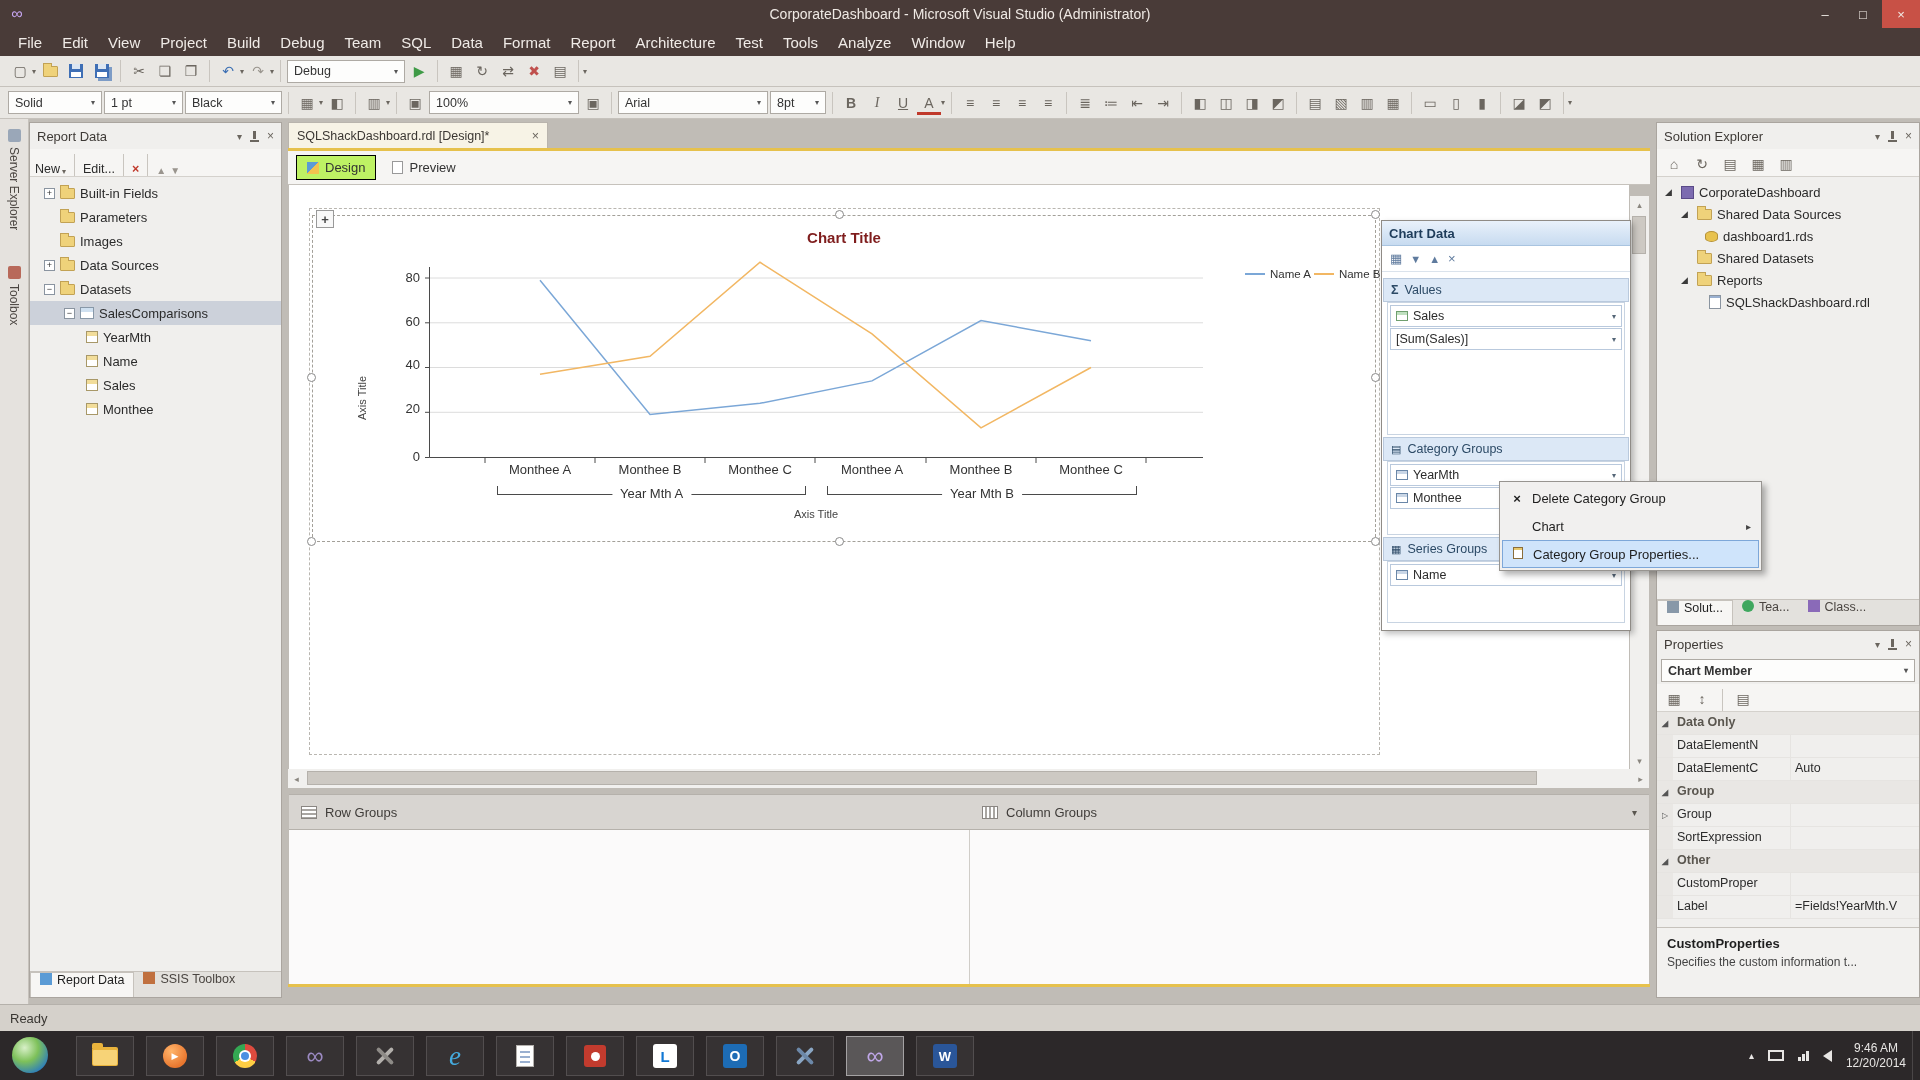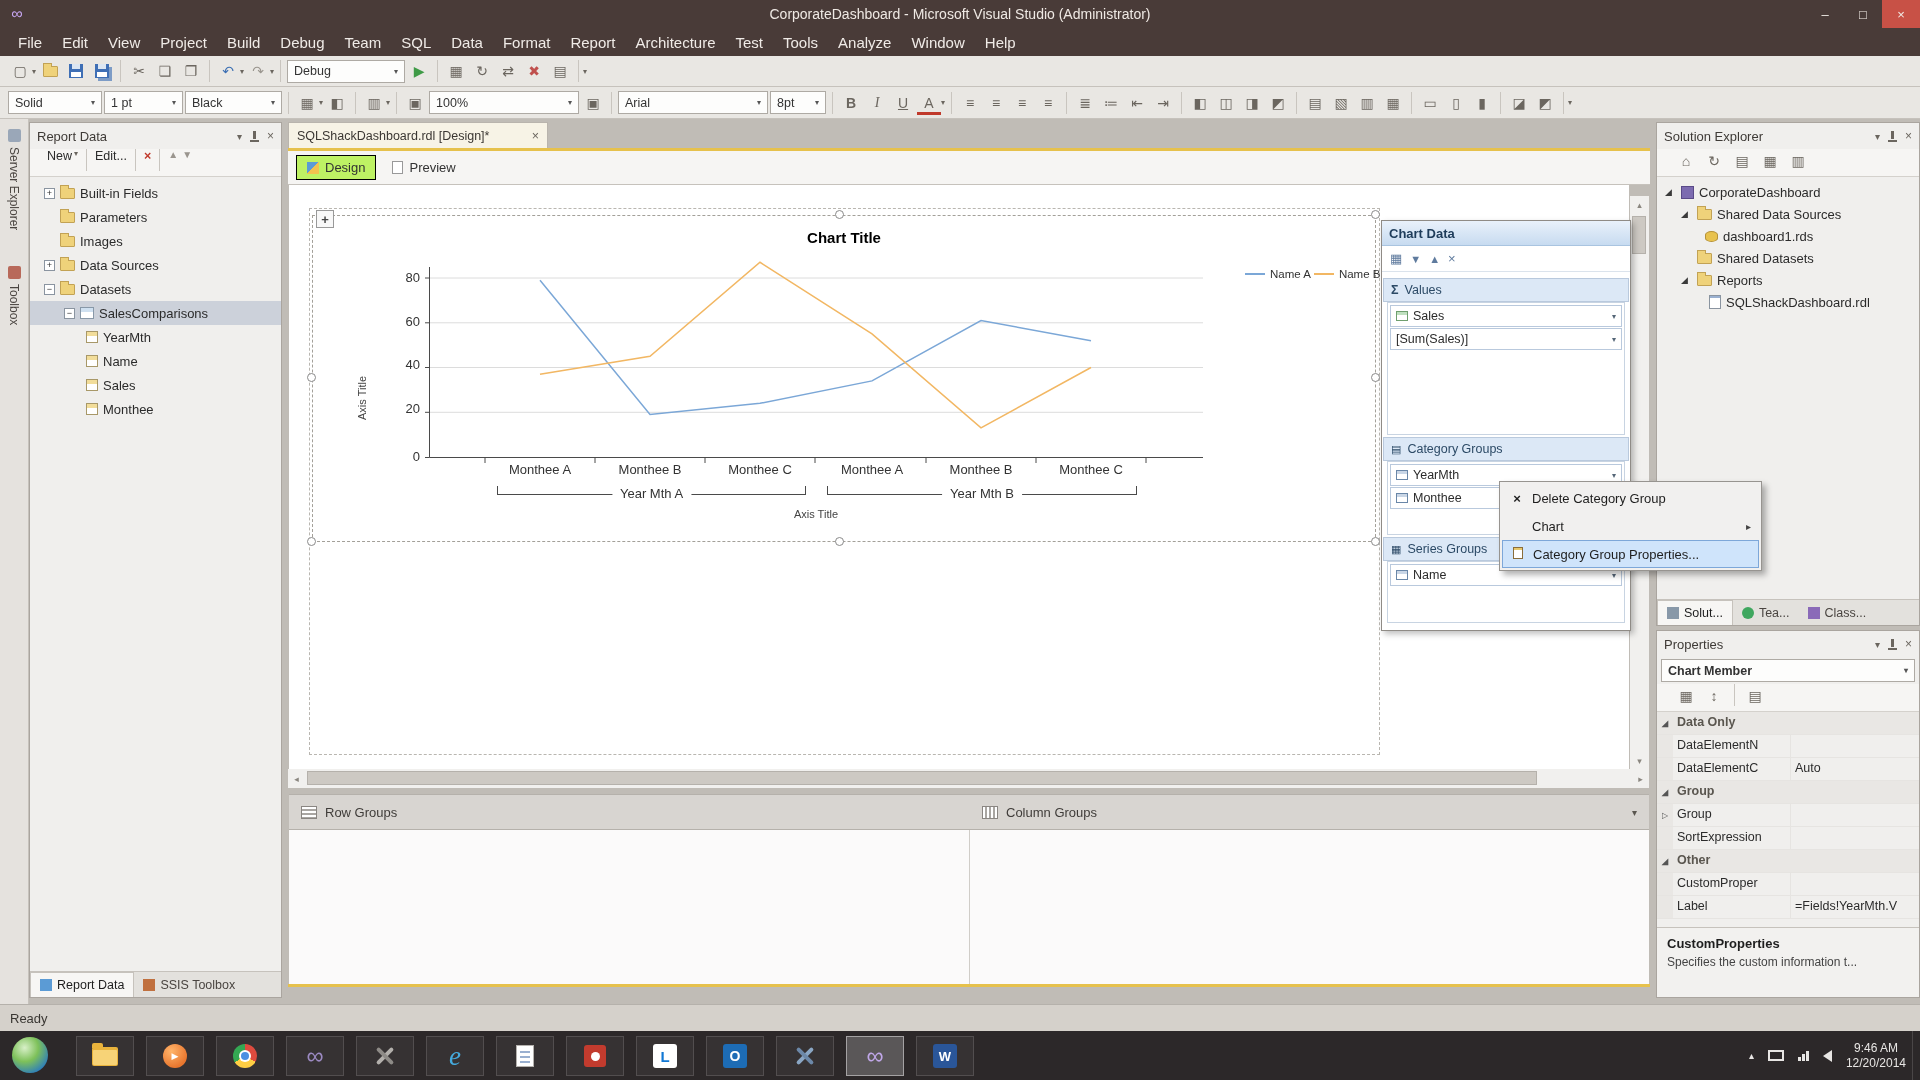--- a/index.html
+++ b/index.html
@@ -33,46 +33,46 @@
 .vtxt{writing-mode:vertical-rl;font-size:12px;margin-top:5px}
 .vic{width:13px;height:13px;background:#9aa7b8;border-radius:2px}
 .vic.tb{background:#b8695a}
 
 .panel{background:#f0efed;border:1px solid #aaa59f;display:flex;flex-direction:column;position:absolute}
 .phead{height:26px;display:flex;align-items:center;padding:0 7px;font-size:13px;color:#3e3a36;flex:none}
 .phicons{margin-left:auto;display:flex;gap:8px;align-items:center;color:#6b665f;font-size:10px}
 .pin{width:9px;height:11px;position:relative;display:inline-block}
 .pin::before{content:"";position:absolute;left:3px;top:0;width:3px;height:8px;background:#6b665f}
 .pin::after{content:"";position:absolute;left:0;bottom:0;width:9px;height:2px;background:#6b665f}
-.ptool{height:28px;border-bottom:1px solid #d4d1cc;background:#f6f5f3;display:flex;align-items:flex-start;padding:0 17px;gap:4px;flex:none;font-size:12.5px}
+.ptool{height:28px;border-bottom:1px solid #d4d1cc;background:#f6f5f3;display:flex;align-items:flex-end;padding:0 5px;gap:4px;flex:none;font-size:12.5px}
 .rowi{height:24px;display:flex;align-items:center;gap:5px;font-size:13px;padding-right:4px;white-space:nowrap}
 .lv1{padding-left:14px}.lv2{padding-left:34px}.lv3{padding-left:56px}
 .exp{width:11px;height:11px;border:1px solid #8a94a0;background:#fff;font-size:9px;line-height:9px;text-align:center;color:#333;flex:none}
 .noexp{width:11px;flex:none}
 .seltree{background:#ccd1da}
 .ctbl{width:14px;height:12px;background:linear-gradient(#cfe0f0 0 4px,#fff 4px);border:1px solid #8898a8;flex:none}
 .ffld{width:12px;height:12px;background:linear-gradient(#f2dd9a 0 4px,#fff 4px);border:1px solid #a89868;flex:none}
 .btabs{position:absolute;left:0;right:0;bottom:0;height:26px;background:#e3e1dd;border-top:1px solid #c6c2bc;display:flex;align-items:flex-end}
-.btab{height:25px;display:flex;align-items:center;gap:5px;padding:0 9px;font-size:12.5px;color:#4a4541}
+.btab{height:25px;display:flex;gap:5px;padding:0 9px;font-size:12.5px;color:#4a4541}
 .btab.act{background:#f7f6f4;border:1px solid #c6c2bc;border-bottom:none;color:#1e1e1e}
 .tabic{width:12px;height:12px;flex:none}
 
 .doctab{left:288px;top:122px;width:260px;height:26px;background:#f7f3e6;border:1px solid #b9b4ad;border-bottom:none;display:flex;align-items:center;padding:0 8px;font-size:12.5px;color:#3b3733;gap:10px}
 .goldline{left:288px;top:148px;width:1362px;height:3px;background:#e6c14c}
 .designbar{left:288px;top:151px;width:1362px;height:34px;background:#f6f5f3;border-bottom:1px solid #c6c2bc;display:flex;align-items:center;gap:6px;padding-left:8px}
 .dtab{height:25px;display:flex;align-items:center;gap:6px;padding:0 10px;font-size:13px;color:#333}
 .dtab.sel{background:#bef264;border:1px solid #000000}
 .dsgic{width:12px;height:12px;background:linear-gradient(135deg,#5b9bd5 50%,#f2c24e 50%);flex:none}
 .prvic{width:11px;height:13px;background:#fff;border:1px solid #999;flex:none}
 .canvas{left:289px;top:185px;width:1340px;height:584px;background:#fff}
 .pageoutline{left:309px;top:208px;width:1071px;height:547px;border:1px dashed #b9b6b0}
 .chartobj{left:312px;top:215px;width:1064px;height:327px;border:1px dashed #a3a099;background:#fff}
 .hdl{position:absolute;width:9px;height:9px;border:1px solid #8a8a8a;background:#fff;border-radius:50%}
 .crosshair{left:316px;top:210px;width:18px;height:18px;border:1px solid #999;background:#f8f8f8;display:flex;align-items:center;justify-content:center;font-weight:bold;color:#444;font-size:13px}
-.ctitle{left:312px;top:229px;width:1064px;text-align:center;font-size:15px;font-weight:bold;color:#000000}
+.ctitle{left:312px;top:229px;width:1064px;text-align:center;font-size:15px;font-weight:bold;color:#7f1d1d}
 .ytick{position:absolute;width:38px;text-align:right;font-size:13px;color:#333}
 .cat{position:absolute;top:462px;transform:translateX(-50%);font-size:13px;color:#333;white-space:nowrap}
 .bracket{position:absolute;top:486px;height:9px;border-left:1px solid #4a4a4a;border-right:1px solid #4a4a4a;border-bottom:1px solid #4a4a4a}
 .bracket .blab{position:absolute;left:50%;transform:translateX(-50%);top:0;line-height:16px;background:#fff;padding:0 8px;font-size:13px;color:#333;white-space:nowrap}
 .axtitle{position:absolute;font-size:11px;color:#444}
 .legend{left:1245px;top:268px;display:flex;flex-direction:row;gap:3px;font-size:11.5px;color:#333}
 .lgrow{display:flex;align-items:center;gap:5px}
 .lgsw{width:20px;height:2px;flex:none}
 
 .sb{background:#f1f0ee;position:absolute}

